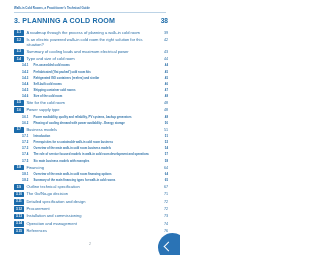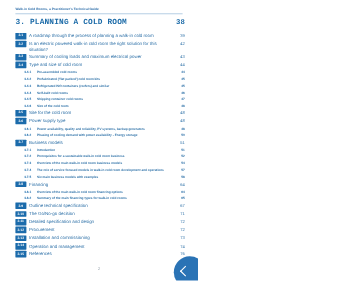--- a/index.html
+++ b/index.html
@@ -45,21 +45,20 @@
 
   
   .chapter-row {
     position: absolute;
     left: 14px;
     right: 12px;
     top: 18px;
     display: flex;
     align-items: center;
     justify-content: space-between;
-    font-family: Liberation Mono, monospace;
   }
   .chapter-title {
     font-size: 7.1px;
     font-weight: bold;
     color: #1c6ba8;
     letter-spacing: 0.15px;
     line-height: 1;
     white-space: nowrap;
   }
   .chapter-page {

